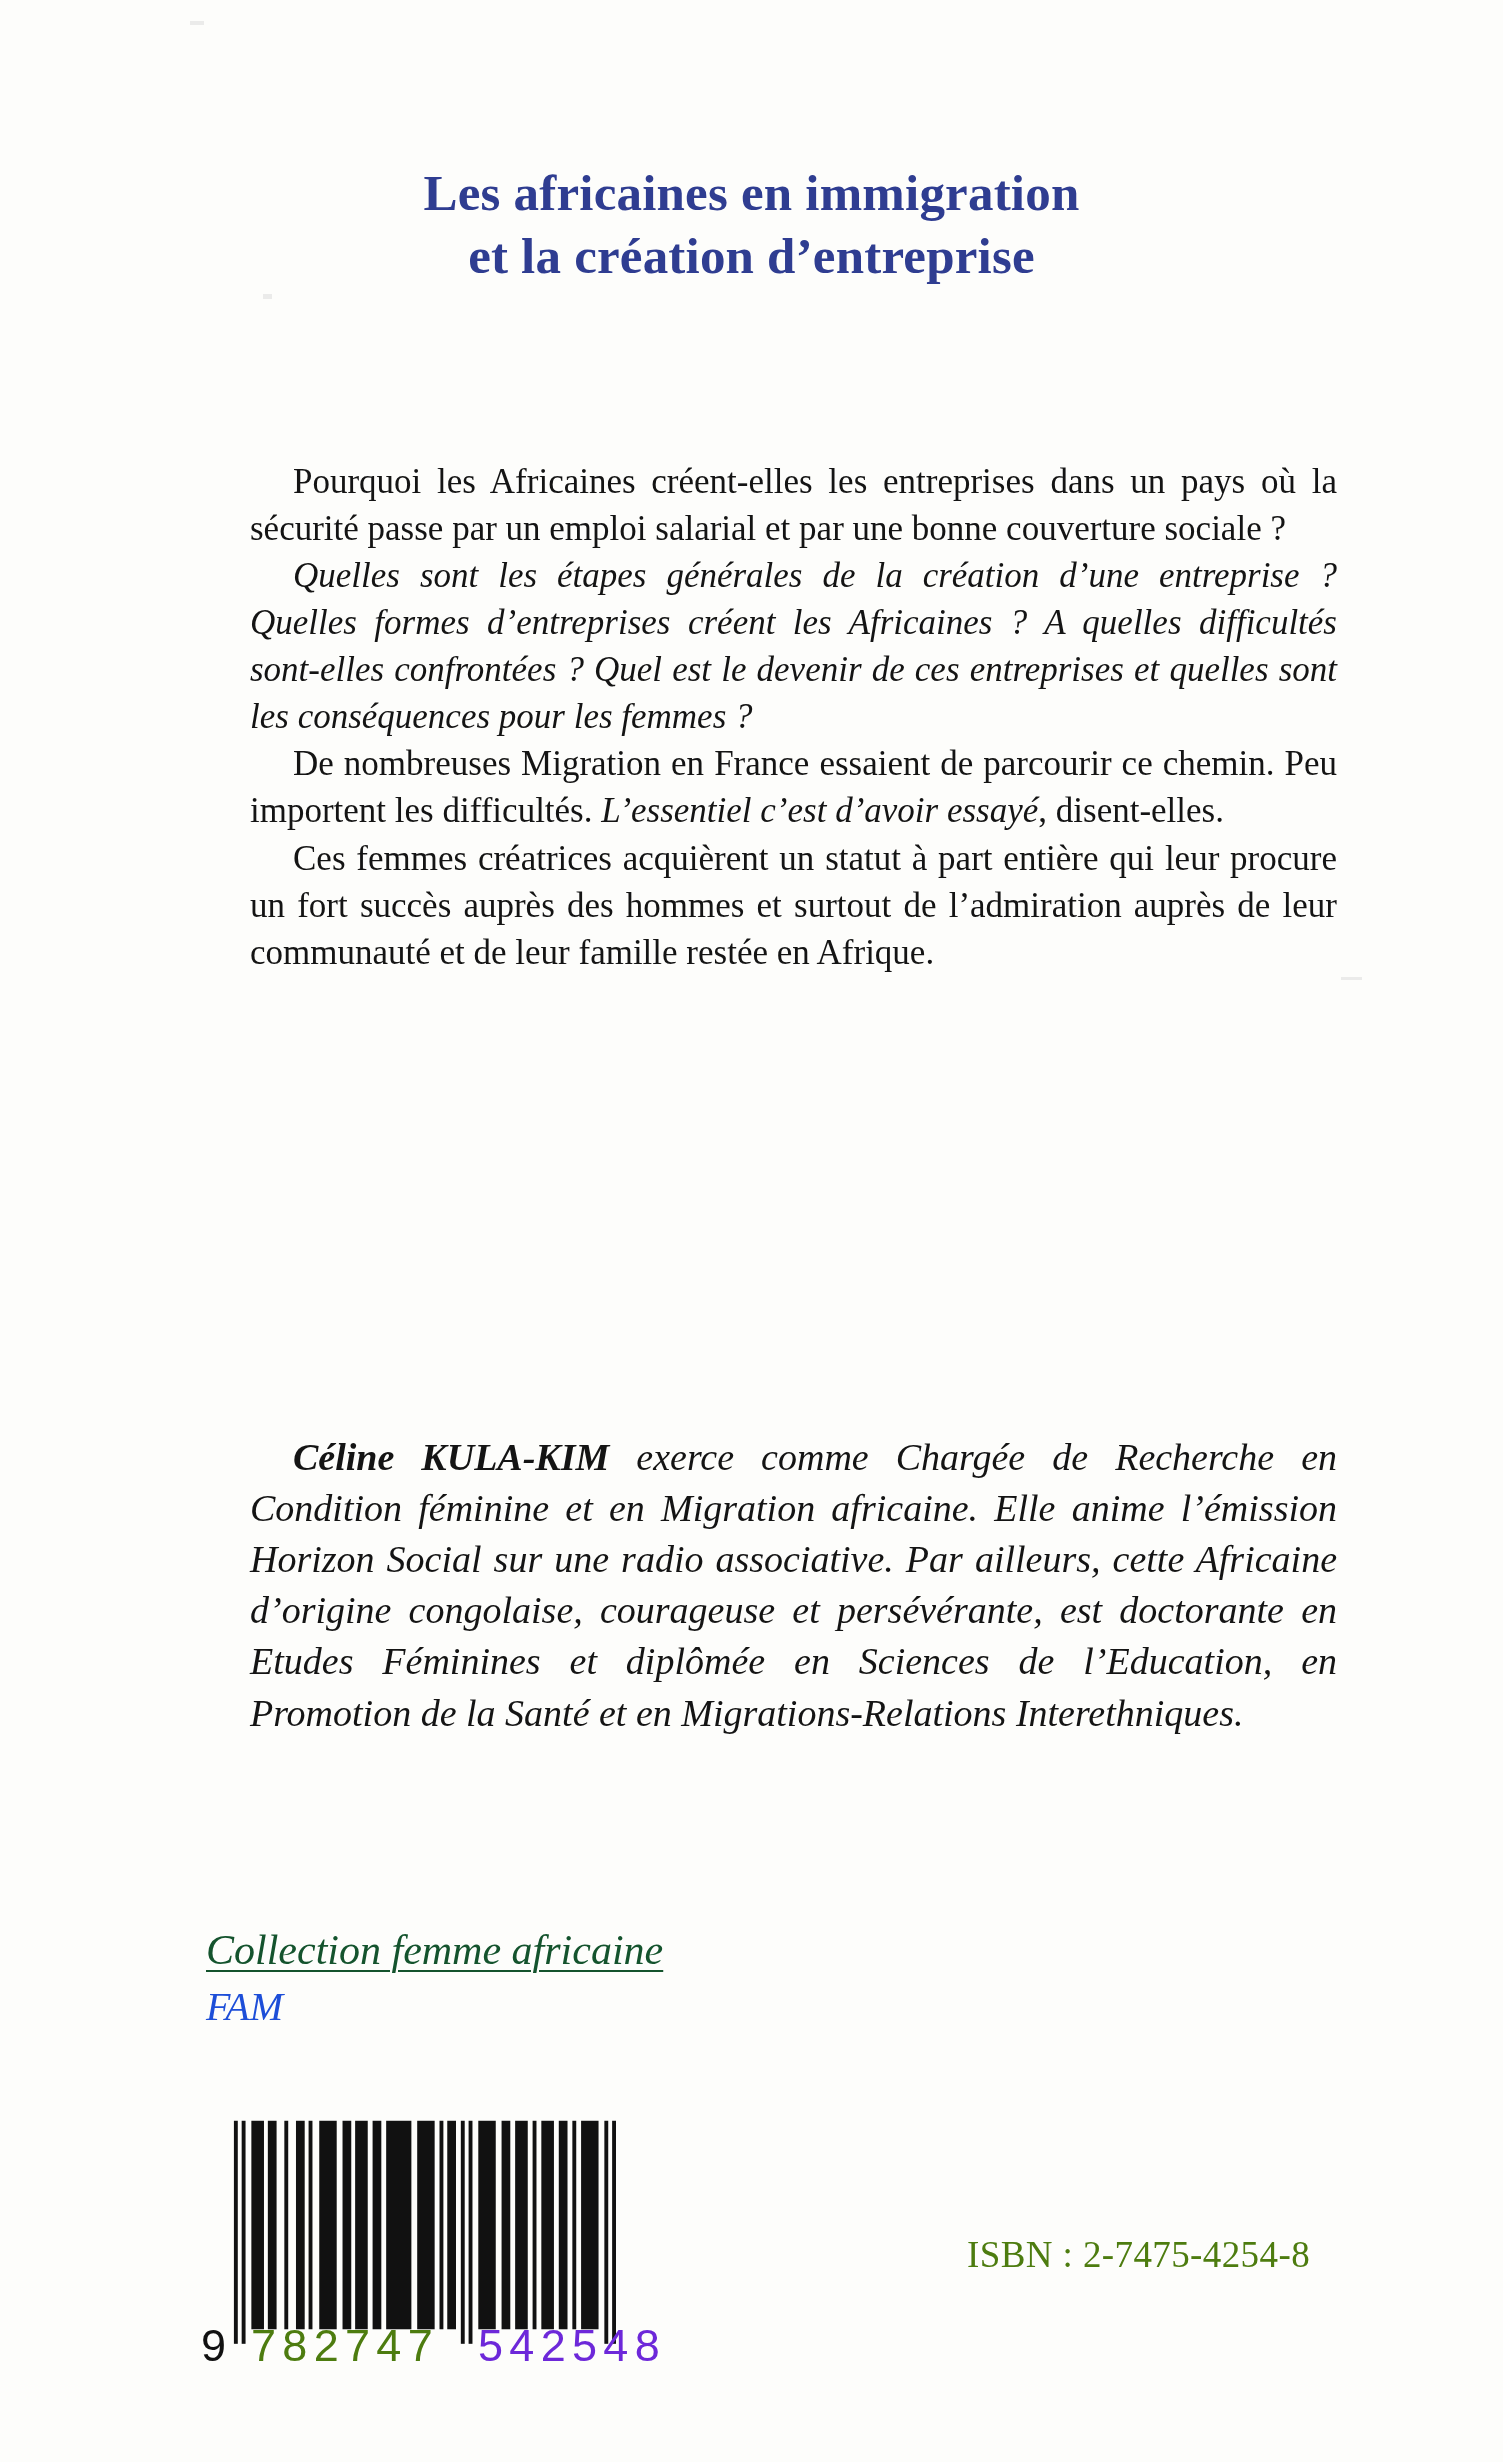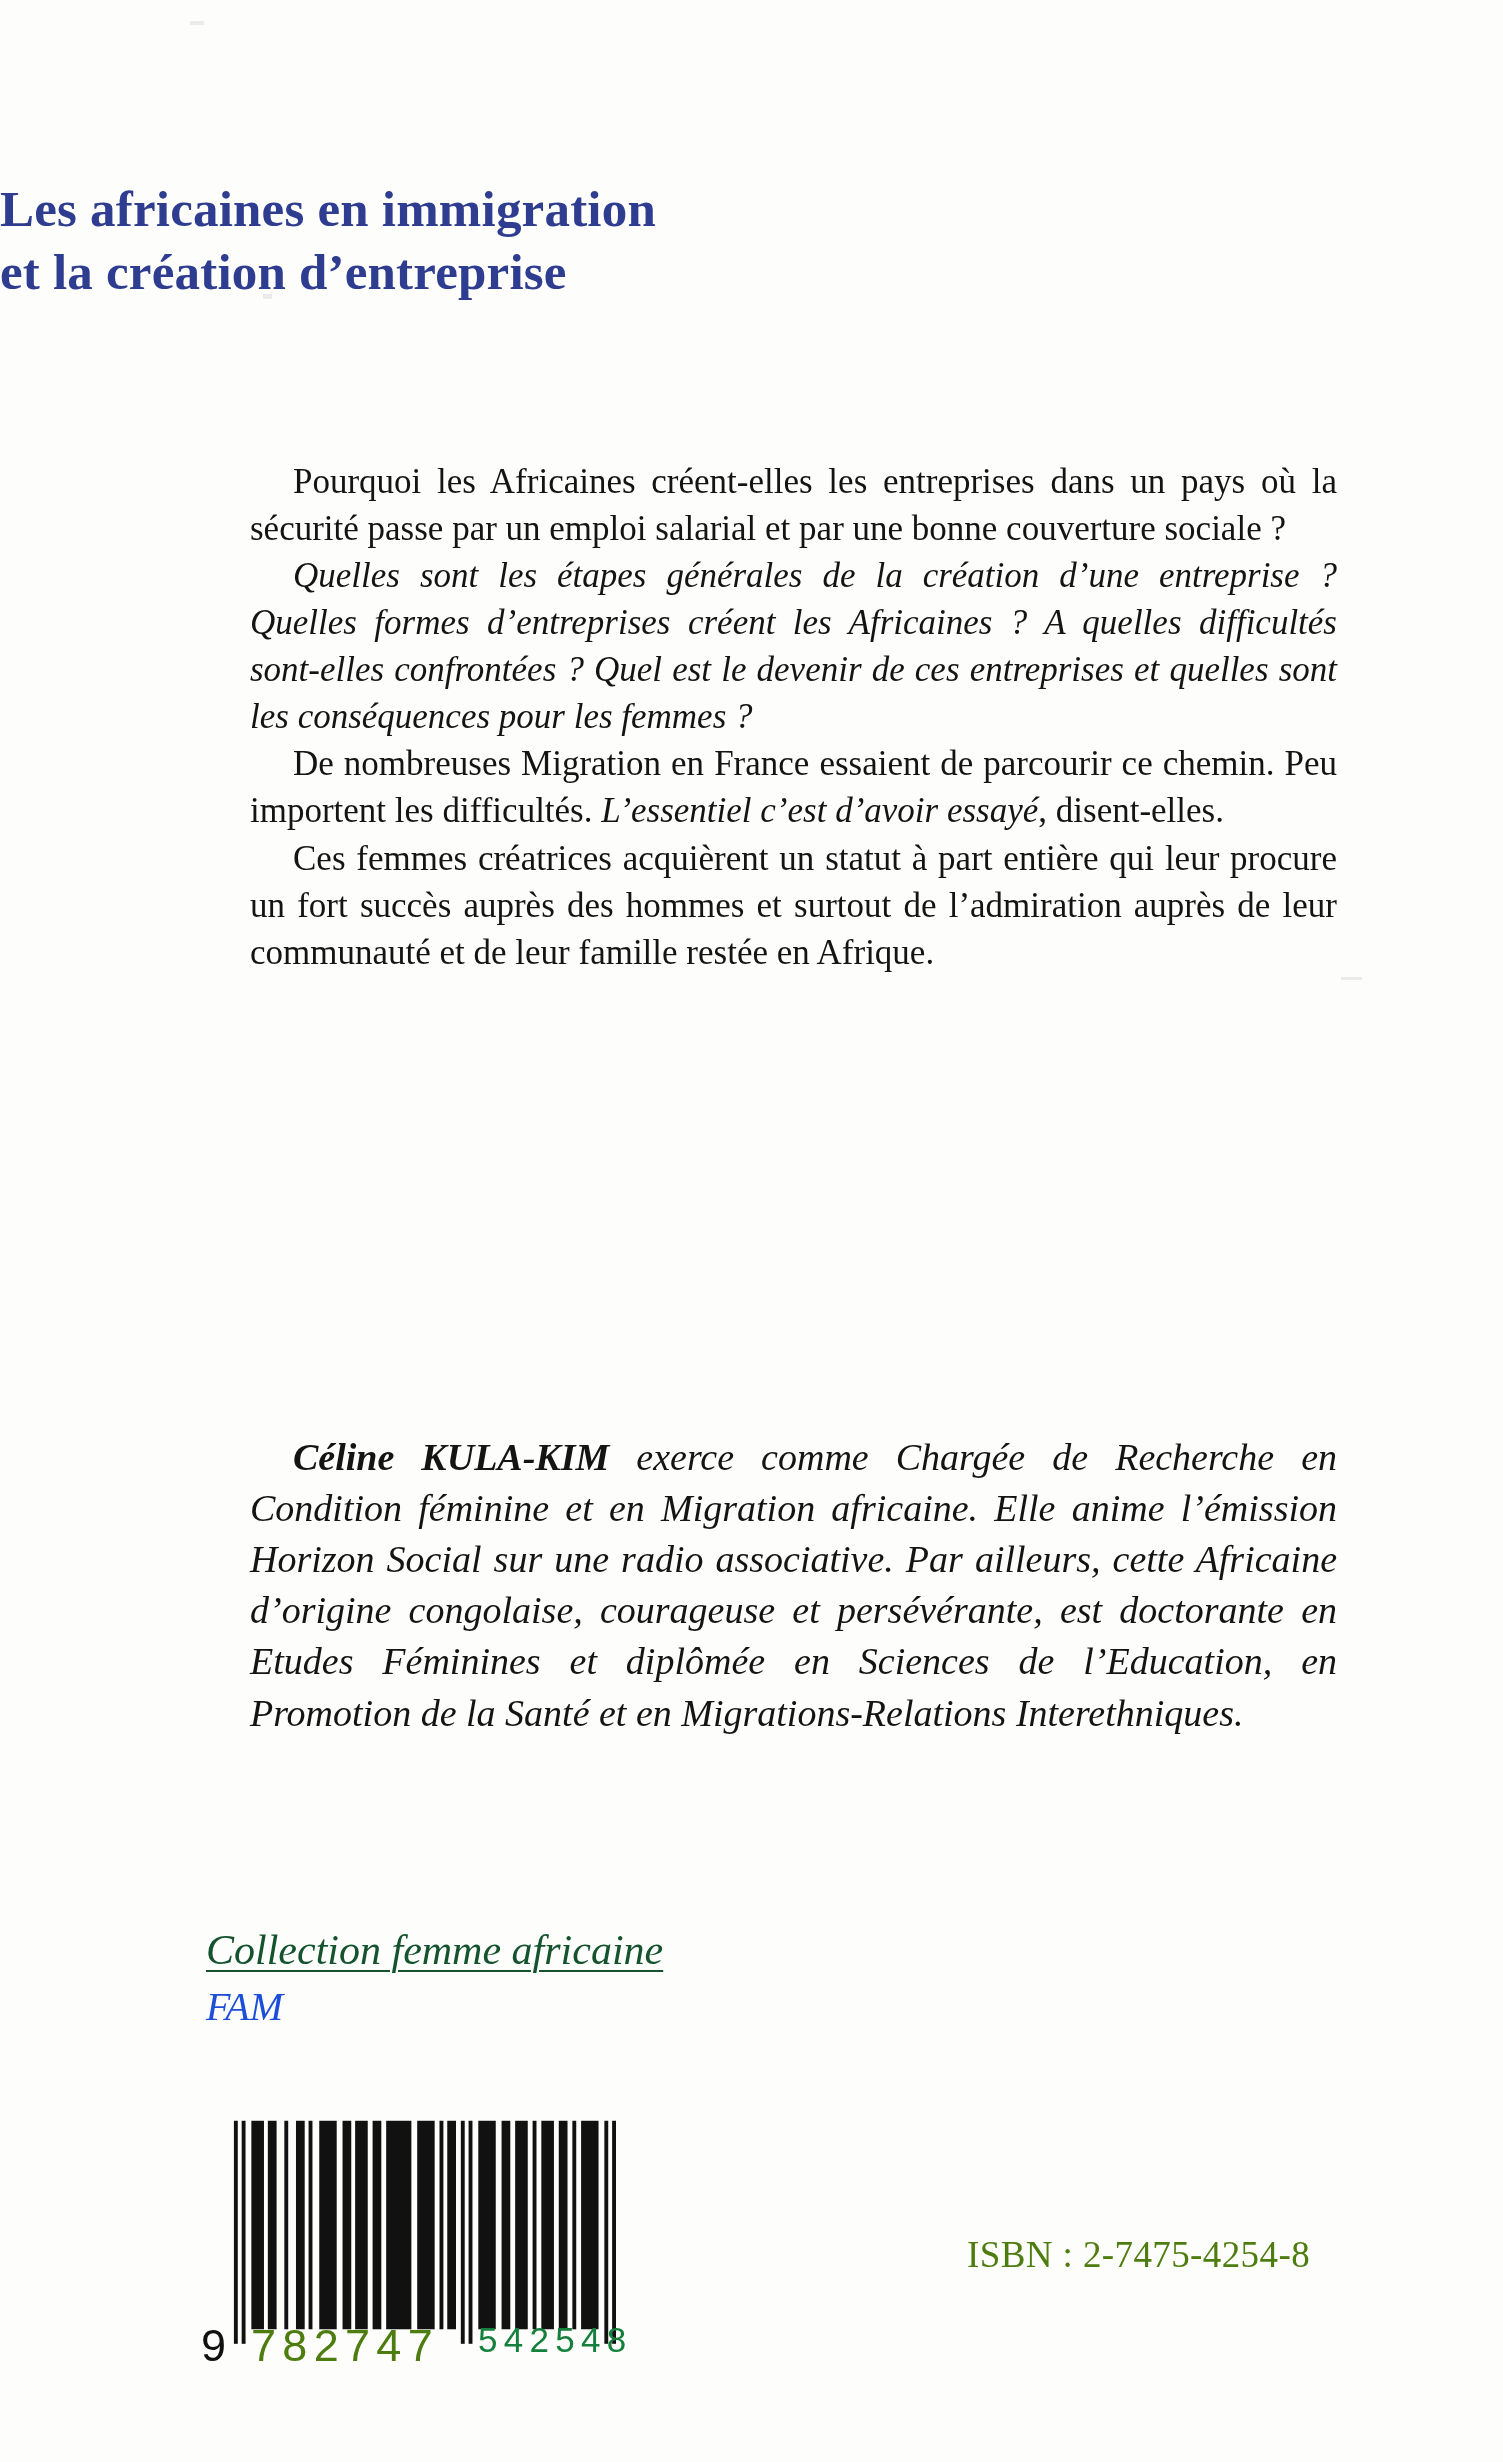--- a/index.html
+++ b/index.html
@@ -21,22 +21,21 @@
     inset: 0;
     background: #fdfdfb;
   }
 
   
   .title-block {
     position: absolute;
     top: 163px;
     left: 0;
     right: 0;
-    text-align: left;
-    margin-top: 16px;
+    text-align: center;
   }
   .title-line {
     font-family: "Liberation Serif", "DejaVu Serif", serif;
     font-weight: bold;
     font-size: 51px;
     line-height: 1.19;
     color: #2f3d91;
     letter-spacing: 0.2px;
     white-space: nowrap;
   }
@@ -203,20 +202,20 @@
         <rect x="385" y="8" width="4" height="215"></rect>
         <rect x="394" y="8" width="18" height="215"></rect>
 
         <rect x="418" y="8" width="4" height="230"></rect>
         <rect x="426" y="8" width="4" height="230"></rect>
       </g>
     </svg>
     <div style="position:relative;height:0;">
       <div style="position:absolute;left:1.9px;top:-50px;font-family:'Liberation Sans','DejaVu Sans',sans-serif;font-size:45px;color:#111;">9</div>
       <div style="position:absolute;left:52px;top:-50px;font-family:'Liberation Sans','DejaVu Sans',sans-serif;font-size:45px;letter-spacing:6.3px;color:#4d7c0f;">782747</div>
-      <div style="position:absolute;left:279px;top:-50px;font-family:'Liberation Sans','DejaVu Sans',sans-serif;font-size:35px;letter-spacing:6.3px;color:#15803d;">542548</div>
+      <div style="position:absolute;left:279px;top:-50px;font-family:'Liberation Sans','DejaVu Sans',sans-serif;font-size:45px;letter-spacing:6.3px;color:#6d28d9;">542548</div>
     </div>
   </div>
 
   <div class="isbn">ISBN : 2-7475-4254-8</div>
 
 </div>
 
 
 </body></html>

